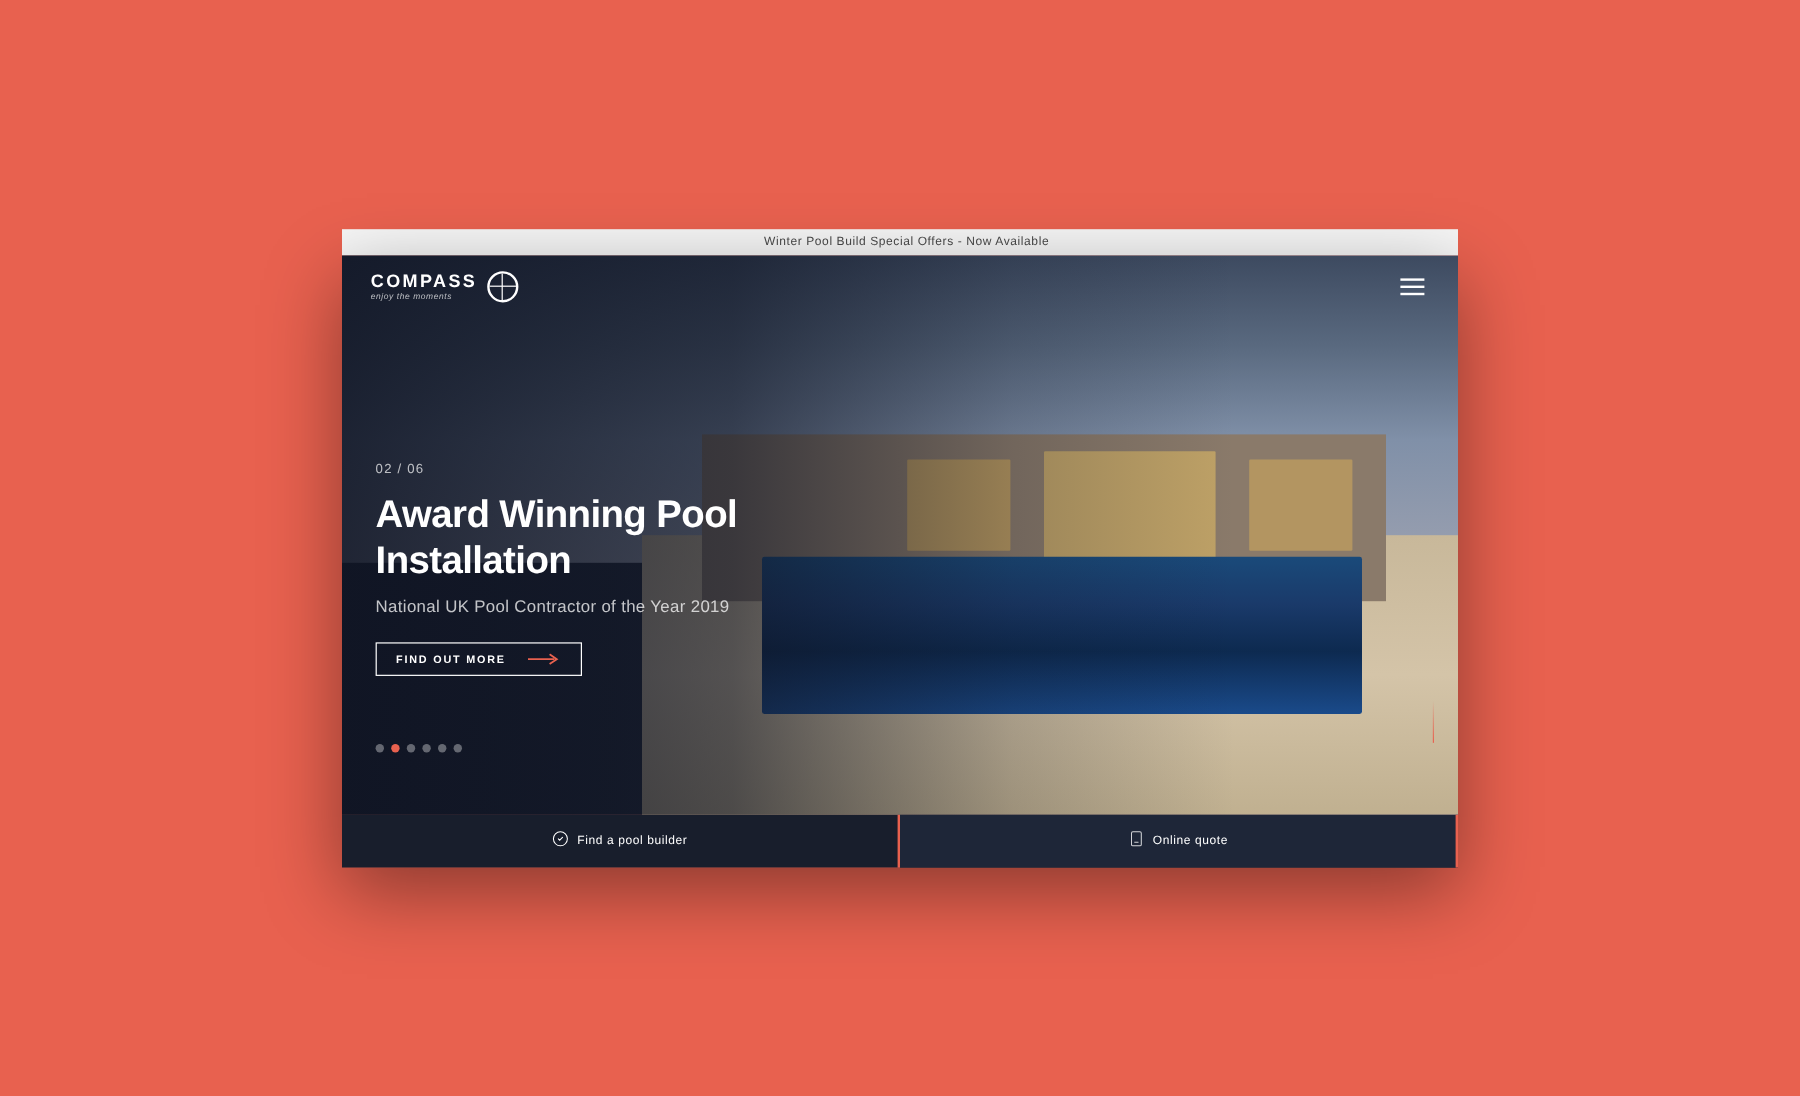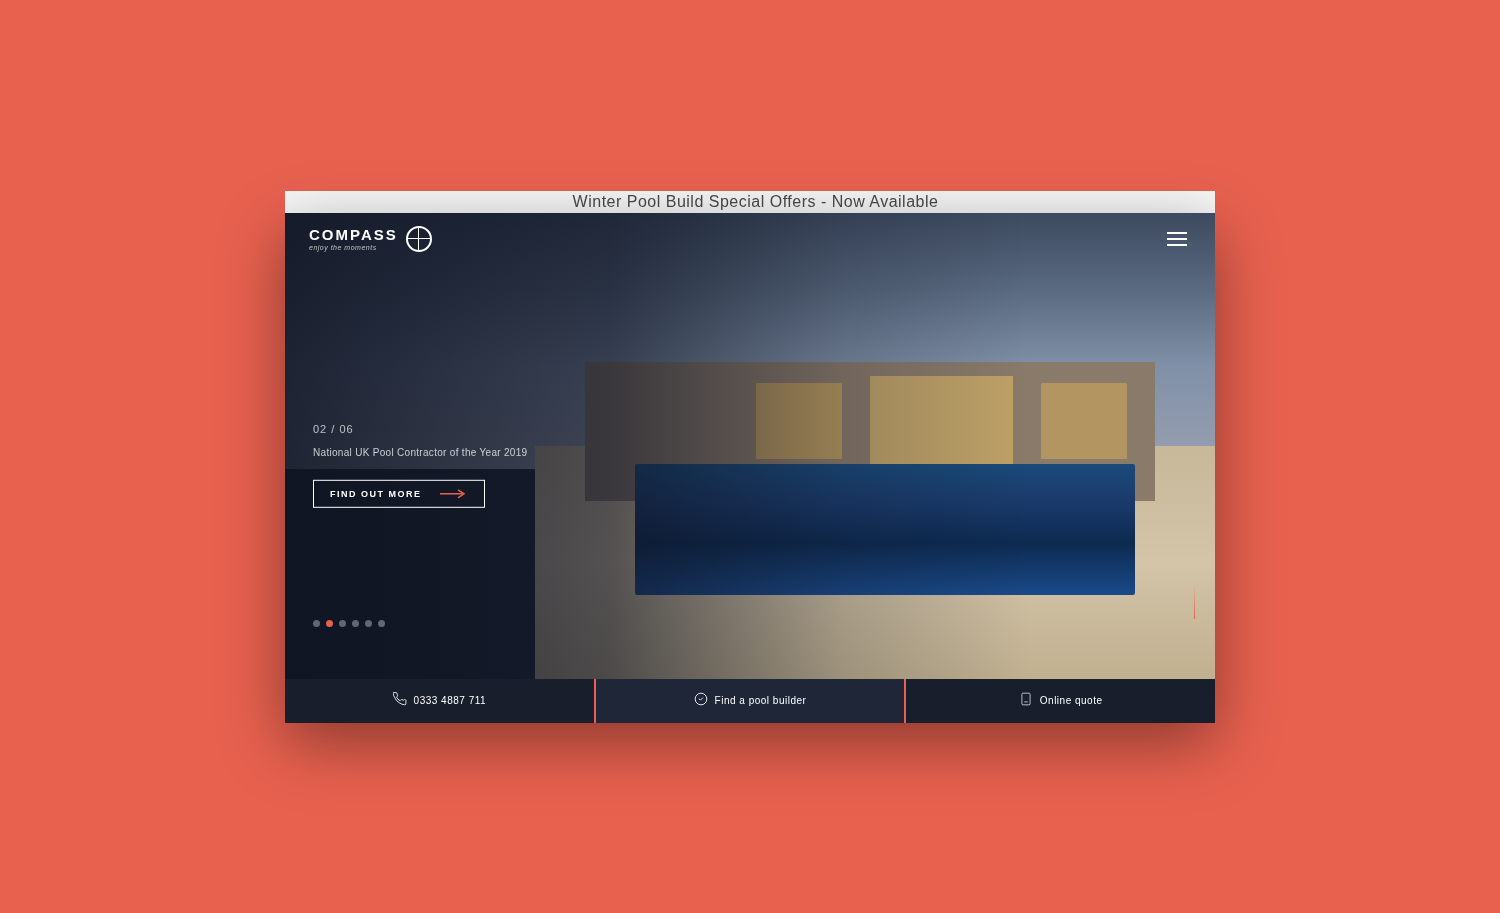--- a/index.html
+++ b/index.html
@@ -22,21 +22,21 @@
       box-shadow: 0 20px 60px rgba(0,0,0,0.4);
     }
 
     
     .announcement-bar {
       background-color: #f5f5f5;
       height: 22px;
       display: flex;
       align-items: center;
       justify-content: center;
-      font-size: 16px;
+      font-size: 10px;
       color: #444;
       letter-spacing: 0.5px;
       padding-left: 11px;
     }
 
     
     .hero {
       flex: 1;
       position: relative;
       background: linear-gradient(
@@ -211,21 +211,21 @@
     .hero-title {
       font-size: 32px;
       font-weight: 700;
       color: white;
       line-height: 1.2;
       margin-bottom: 12px;
       letter-spacing: -0.5px;
     }
 
     .hero-subtitle {
-      font-size: 10px;
+      font-size: 14px;
       color: rgba(255,255,255,0.75);
       margin-bottom: 22px;
       letter-spacing: 0.3px;
     }
 
     .cta-button {
       display: inline-flex;
       align-items: center;
       gap: 18px;
       border: 1.5px solid white;
@@ -372,20 +372,21 @@
         </div>
         <div class="hamburger">
           <span></span>
           <span></span>
           <span></span>
         </div>
       </nav>
 
       <div class="hero-content">
         <div class="slide-counter">02 / 06</div>
+        <h1 class="hero-title">Award Winning Pool Installation</h1>
         <p class="hero-subtitle">National UK Pool Contractor of the Year 2019</p>
         <button class="cta-button">
           <span>FIND OUT MORE</span>
           <span class="cta-arrow">
             <svg viewBox="0 0 28 10" xmlns="http://www.w3.org/2000/svg">
               <line x1="0" y1="5" x2="22" y2="5" stroke="#e8614f" stroke-width="1.5"></line>
               <polyline points="18,1 24,5 18,9" fill="none" stroke="#e8614f" stroke-width="1.5"></polyline>
             </svg>
           </span>
         </button>
@@ -401,28 +402,20 @@
       </div>
 
       <div class="scroll-indicator">
         <div class="scroll-line"></div>
       </div>
 
     </div>
 
     <div class="bottom-bar">
 
-      <div class="bottom-item">
-        <span class="bottom-item-icon">
-          <svg class="icon-phone" viewBox="0 0 24 24" xmlns="http://www.w3.org/2000/svg">
-            <path d="M22 16.92v3a2 2 0 01-2.18 2 19.79 19.79 0 01-8.63-3.07A19.5 19.5 0 013.09 9.94a19.79 19.79 0 01-3.07-8.72A2 2 0 012 1h3a2 2 0 012 1.72c.127.96.361 1.903.7 2.81a2 2 0 01-.45 2.11L6.09 8.91a16 16 0 006 6l1.27-1.27a2 2 0 012.11-.45c.907.339 1.85.573 2.81.7A2 2 0 0122 16.92z" stroke="white" fill="none" stroke-width="1.5"></path>
-          </svg>
-        </span>
-        <span>0333 4887 711</span>
-      </div>
 
       <div class="bottom-item">
         <span class="bottom-item-icon">
           <svg class="icon-check" viewBox="0 0 24 24" xmlns="http://www.w3.org/2000/svg">
             <circle cx="12" cy="12" r="10" stroke="white" fill="none" stroke-width="1.5"></circle>
             <path d="M9 12l2 2 4-4" stroke="white" fill="none" stroke-width="1.5" stroke-linecap="round"></path>
           </svg>
         </span>
         <span>Find a pool builder</span>
       </div>

